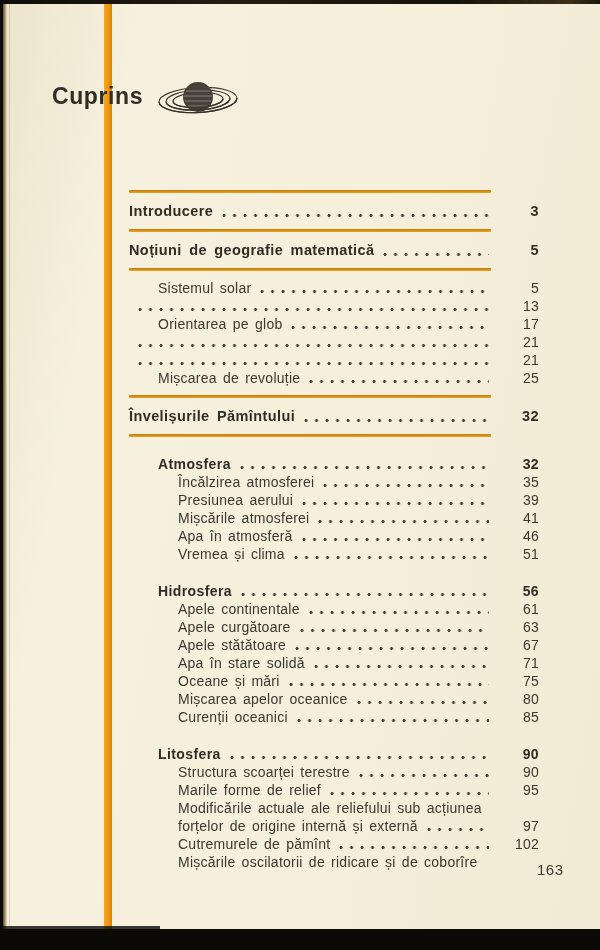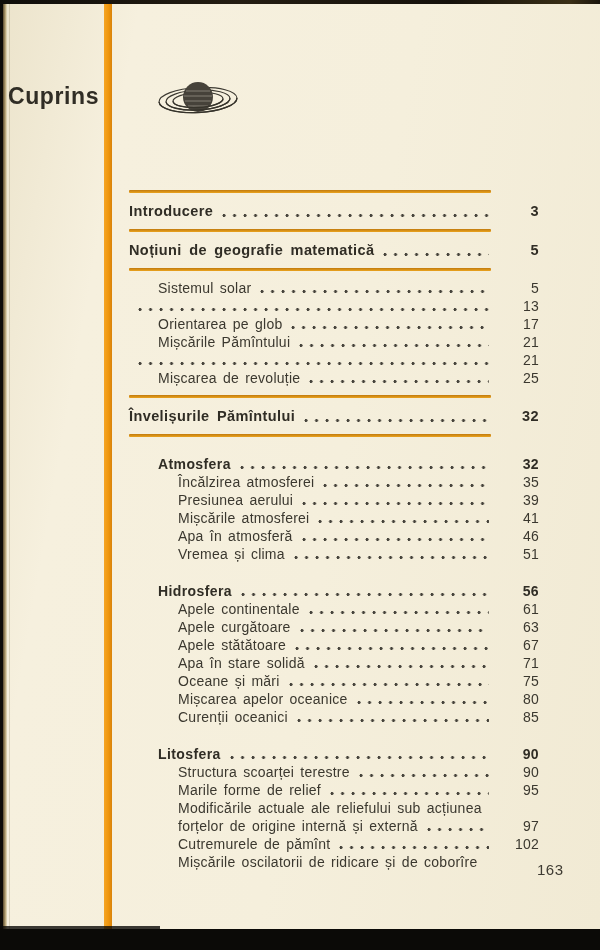--- a/index.html
+++ b/index.html
@@ -31,20 +31,21 @@
     background:rgba(90,75,40,.18);
   }
   .spine-stripe{
     position:absolute; left:101px; top:0; bottom:0; width:8px;
     background:linear-gradient(90deg,#f5a525,#ef960d 55%,#d8820a);
   }
   .heading{
     position:absolute; left:5px; top:79px;
     font-size:23px; font-weight:bold; letter-spacing:.6px;
     color:var(--ink-bold);
+    padding-left:44px;
   }
   .saturn{
     position:absolute; left:152px; top:74px;
   }
   .toc{
     position:absolute; left:126px; top:178px; width:410px;
   }
   .rule{
     width:362px; height:3px; margin:8px 0;
     background:linear-gradient(180deg,#c07a0e,#eba41f);
@@ -144,21 +145,20 @@
       <div class="row lvl1">
         <span class="leader"></span>
         <span class="pg">13</span>
       </div>
       <div class="row lvl1">
         <span class="lbl">Orientarea pe glob</span>
         <span class="leader"></span>
         <span class="pg">17</span>
       </div>
       <div class="row lvl1">
-        <span class="lbl">Mișcările Pămîntului</span>
         <span class="leader"></span>
         <span class="pg">21</span>
       </div>
       <div class="row lvl1">
         <span class="leader"></span>
         <span class="pg">21</span>
       </div>
       <div class="row lvl1">
         <span class="lbl">Mișcarea de revoluție</span>
         <span class="leader"></span>

